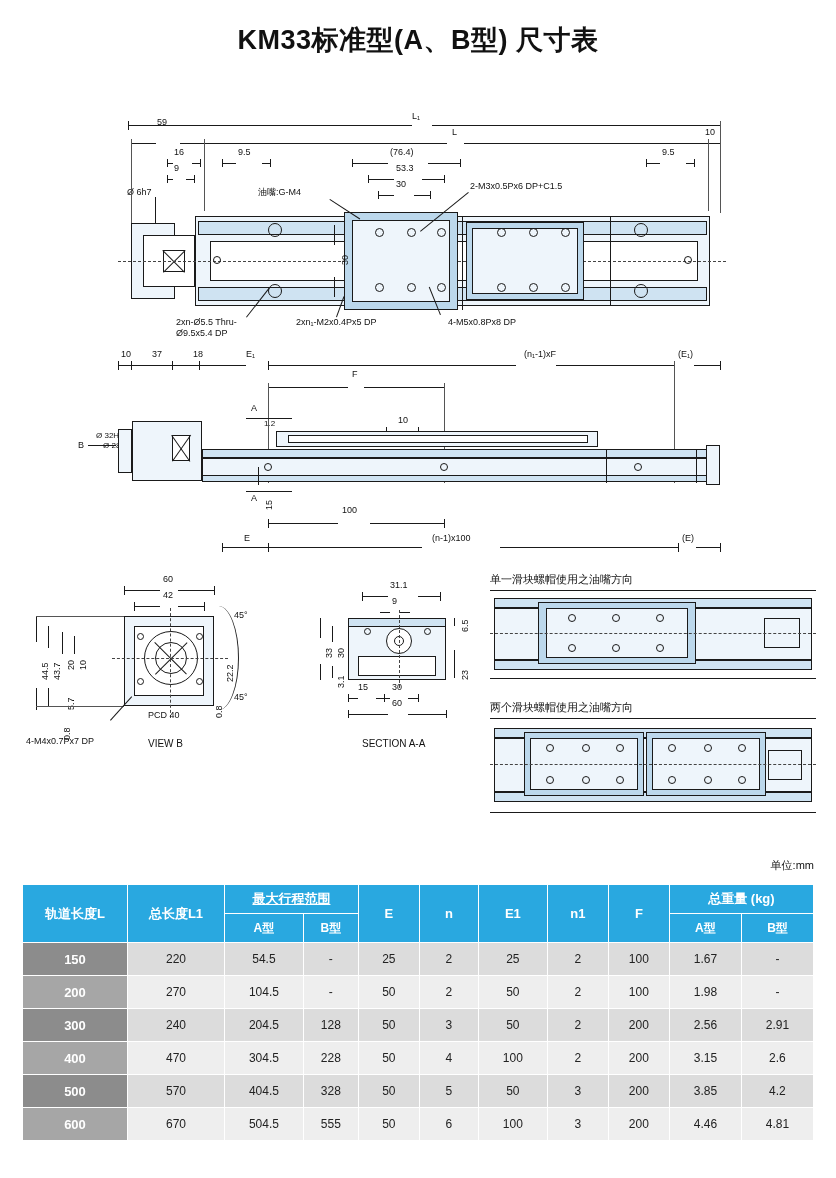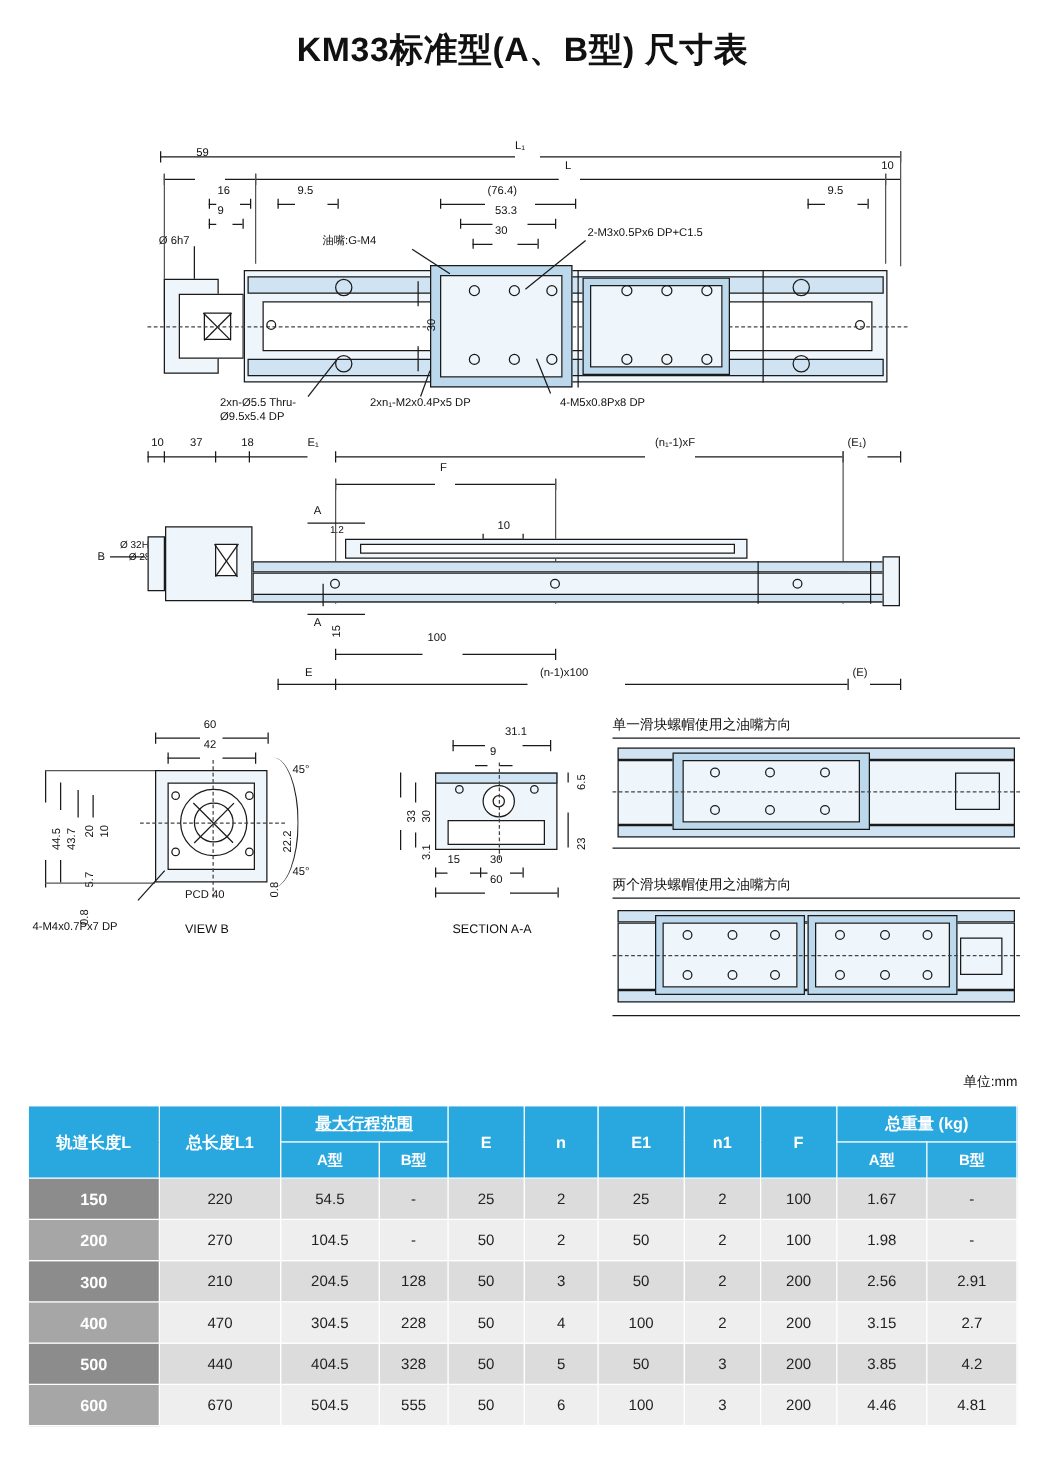--- a/index.html
+++ b/index.html
@@ -420,21 +420,21 @@
   <div class="lbl" style="left:148px;top:140px;">PCD 40</div>
 
   <div class="lbl" style="left:26px;top:166px;">4-M4x0.7Px7 DP</div>
   <div class="ln" style="left:110px;top:150px;width:32px;height:1px;transform-origin:0 0;transform:rotate(-48deg);"></div>
 
   <div class="cap" style="left:148px;top:168px;">VIEW B</div>
 </div>
 
 <div class="draw" style="left:300px;top:570px;width:180px;height:190px;">
 
-  <div class="lbl" style="left:104px;top:10px;">31.1</div>
+  <div class="lbl" style="left:90px;top:10px;">31.1</div>
   <div class="ln lnh" style="left:62px;top:26px;width:26px;"></div>
   <div class="ln lnh" style="left:118px;top:26px;width:22px;"></div>
   <div class="ln lnv" style="left:62px;top:22px;height:9px;"></div>
   <div class="ln lnv" style="left:140px;top:22px;height:9px;"></div>
 
   <div class="lbl" style="left:92px;top:26px;">9</div>
   <div class="ln lnh" style="left:80px;top:42px;width:10px;"></div>
   <div class="ln lnh" style="left:100px;top:42px;width:10px;"></div>
 
   <div class="box fill-lgt" style="left:48px;top:48px;width:98px;height:62px;"></div>
@@ -574,21 +574,21 @@
       <td>50</td>
       <td>2</td>
       <td>50</td>
       <td>2</td>
       <td>100</td>
       <td>1.98</td>
       <td>-</td>
     </tr>
     <tr>
       <td class="rowhead">300</td>
-      <td>210</td>
+      <td>240</td>
       <td>204.5</td>
       <td>128</td>
       <td>50</td>
       <td>3</td>
       <td>50</td>
       <td>2</td>
       <td>200</td>
       <td>2.56</td>
       <td>2.91</td>
     </tr>
@@ -596,25 +596,25 @@
       <td class="rowhead">400</td>
       <td>470</td>
       <td>304.5</td>
       <td>228</td>
       <td>50</td>
       <td>4</td>
       <td>100</td>
       <td>2</td>
       <td>200</td>
       <td>3.15</td>
-      <td>2.7</td>
+      <td>2.6</td>
     </tr>
     <tr>
       <td class="rowhead">500</td>
-      <td>440</td>
+      <td>570</td>
       <td>404.5</td>
       <td>328</td>
       <td>50</td>
       <td>5</td>
       <td>50</td>
       <td>3</td>
       <td>200</td>
       <td>3.85</td>
       <td>4.2</td>
     </tr>

